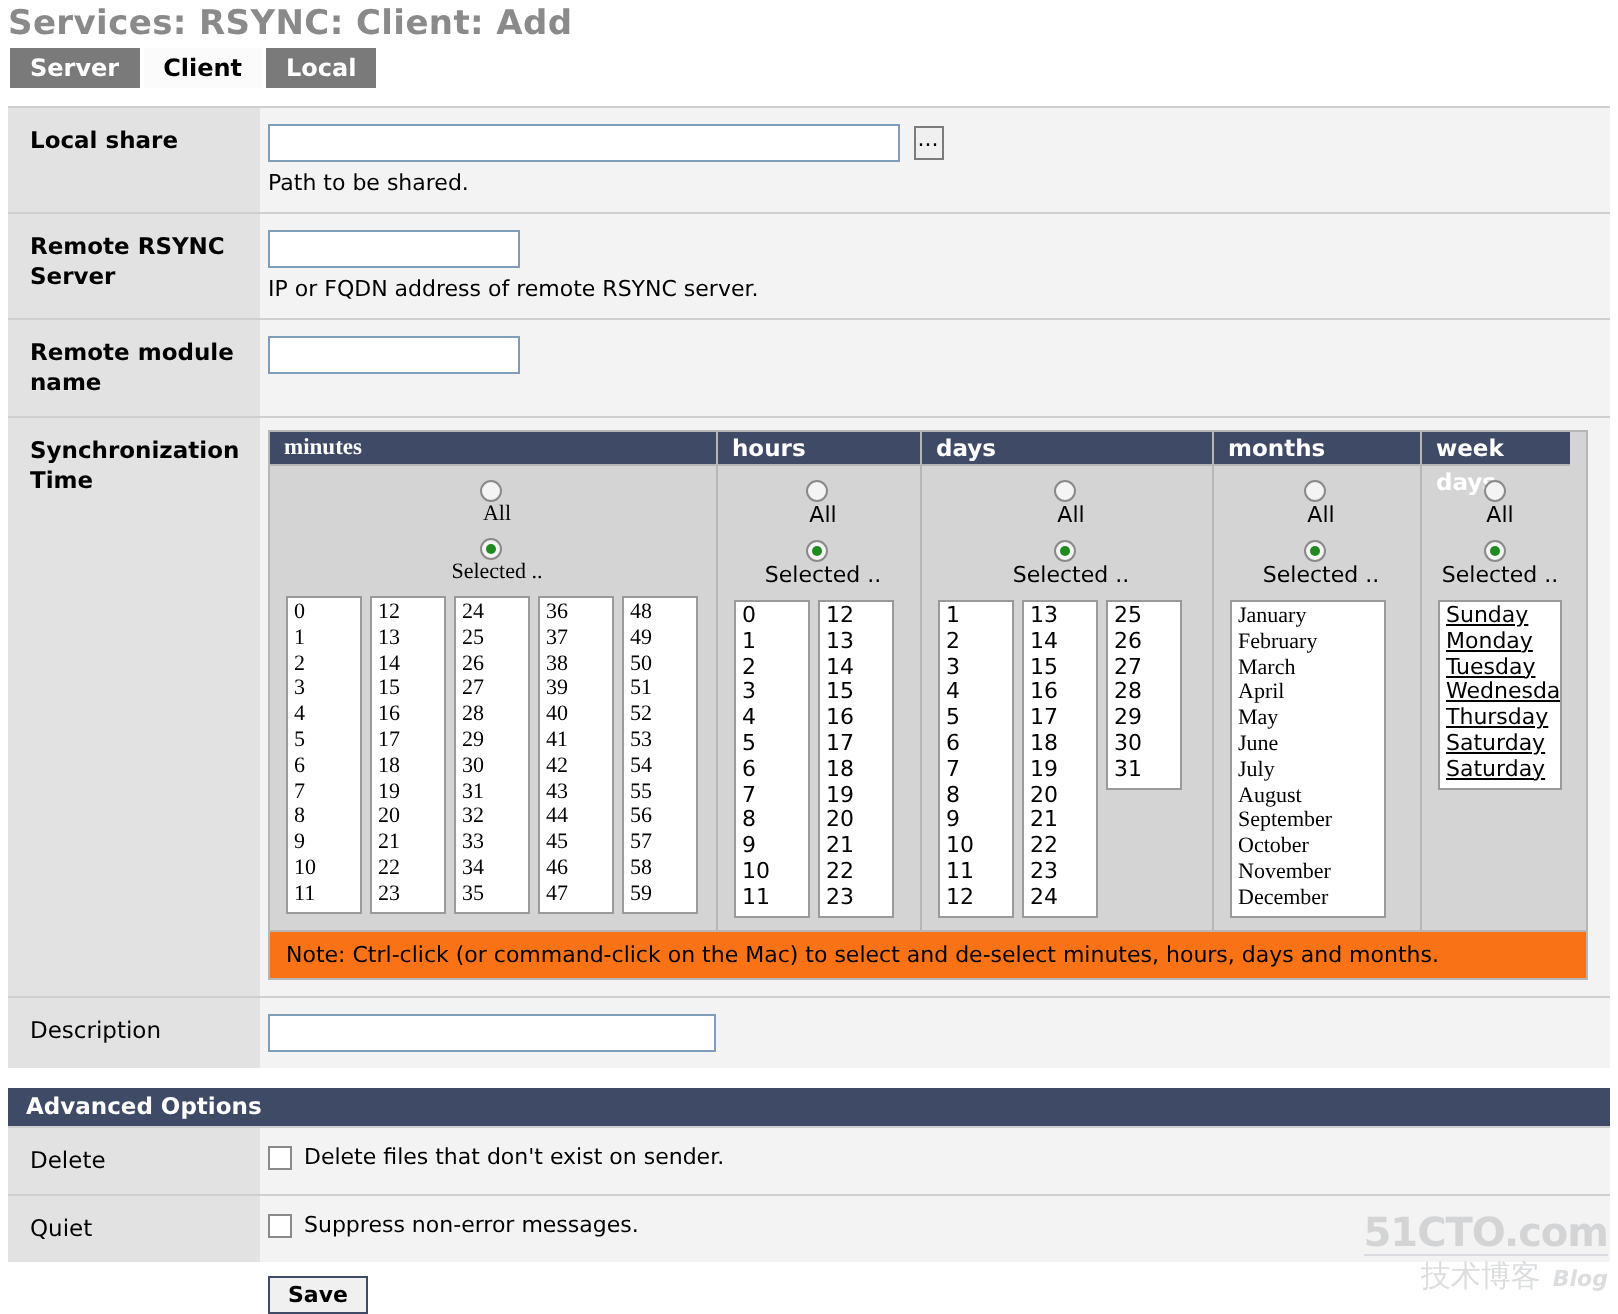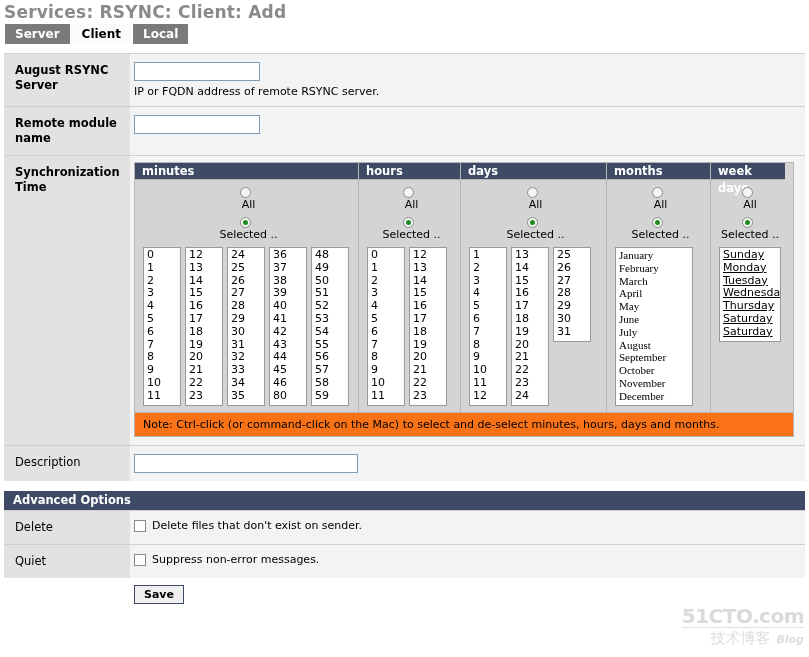--- a/index.html
+++ b/index.html
@@ -135,21 +135,21 @@
     align-items: stretch;
   }
   .sync-col {
     border-right: 1px solid #b6b6b6;
     background: #d4d4d4;
     box-sizing: border-box;
     display: flex;
     flex-direction: column;
   }
   .sync-col:last-child { border-right: none; }
-  .col-minutes { width: 224px; }
+  .col-minutes { width: 224px; font-family: Liberation Serif, serif; }
   .col-hours   { width: 102px; }
   .col-days    { width: 146px; }
   .col-months  { width: 104px; }
   .col-weekdays{ width: 74px;  }
 
   .col-head {
     background: #3e4a66;
     color: #ffffff;
     font-weight: bold;
     font-size: 11.5px;
@@ -301,23 +301,31 @@
 <div class="page-title">Services: RSYNC: Client: Add</div>
 
 <div class="tabbar">
   <div class="tab">Server</div><div class="tab active">Client</div><div class="tab">Local</div>
 </div>
 <div class="tabs-underline"></div>
 
 <table class="form-table">
   <tbody>
 
+    <tr class="first-row">
+      <td class="label-cell">Local share</td>
+      <td class="field-cell">
+        <input class="txt w-local" type="text" value="" placeholder="" style="">
+        <span class="browse-btn">...</span>
+        <span class="hint">Path to be shared.</span>
+      </td>
+    </tr>
 
     <tr>
-      <td class="label-cell">August RSYNC Server</td>
+      <td class="label-cell">Remote RSYNC Server</td>
       <td class="field-cell">
         <input class="txt w-small" type="text" value="" placeholder="" style="">
         <span class="hint">IP or FQDN address of remote RSYNC server.</span>
       </td>
     </tr>
 
     <tr>
       <td class="label-cell">Remote module name</td>
       <td class="field-cell">
         <input class="txt w-small" type="text" value="" placeholder="" style="">
@@ -388,21 +396,21 @@
                       <div class="opt">37</div>
                       <div class="opt">38</div>
                       <div class="opt">39</div>
                       <div class="opt">40</div>
                       <div class="opt">41</div>
                       <div class="opt">42</div>
                       <div class="opt">43</div>
                       <div class="opt">44</div>
                       <div class="opt">45</div>
                       <div class="opt">46</div>
-                      <div class="opt">80</div>
+                      <div class="opt">47</div>
                     </div>
                     <div class="listbox lb-num">
                       <div class="opt">48</div>
                       <div class="opt">49</div>
                       <div class="opt">50</div>
                       <div class="opt">51</div>
                       <div class="opt">52</div>
                       <div class="opt">53</div>
                       <div class="opt">54</div>
                       <div class="opt">55</div>

